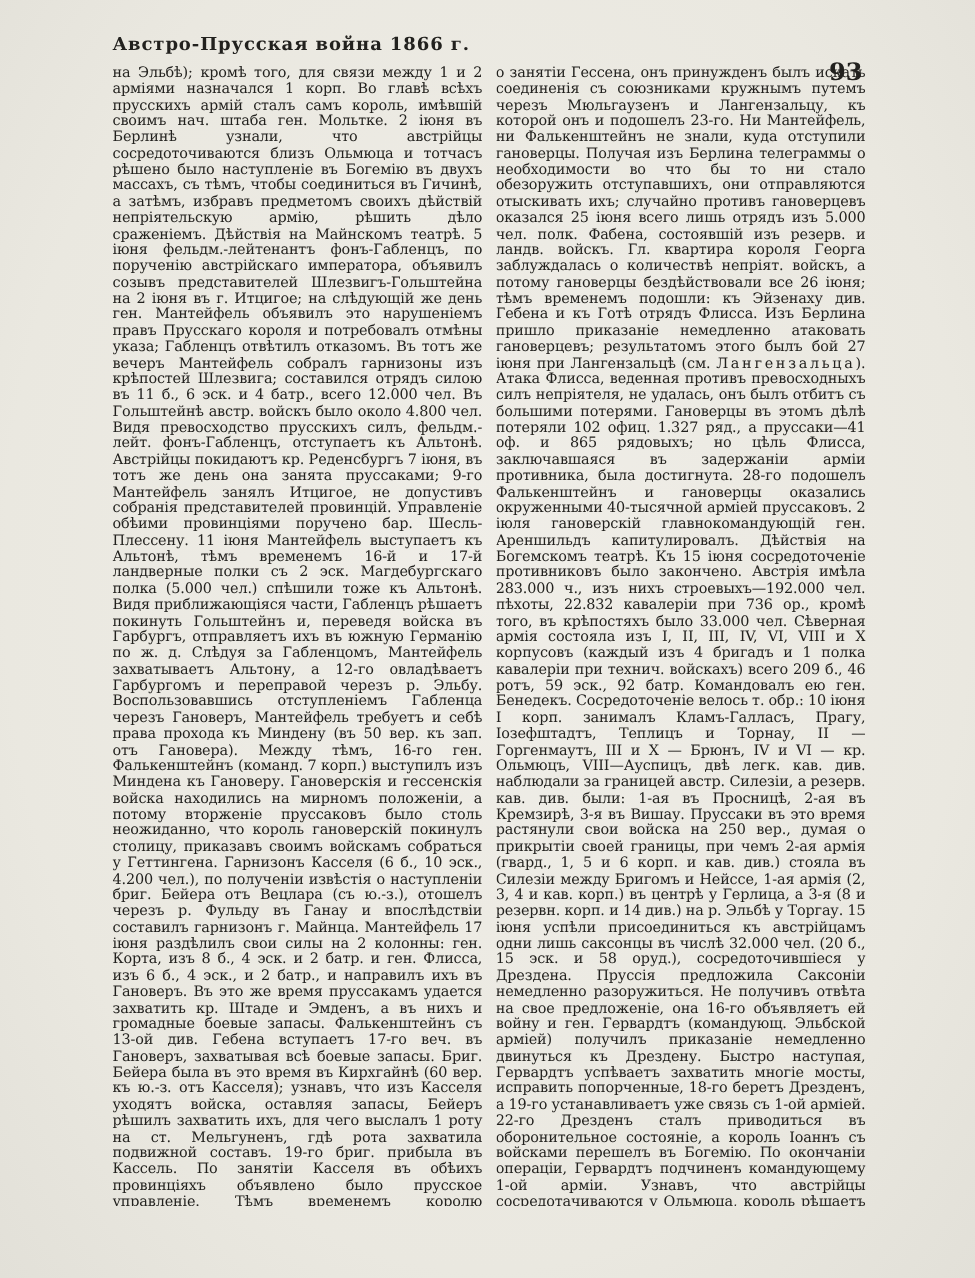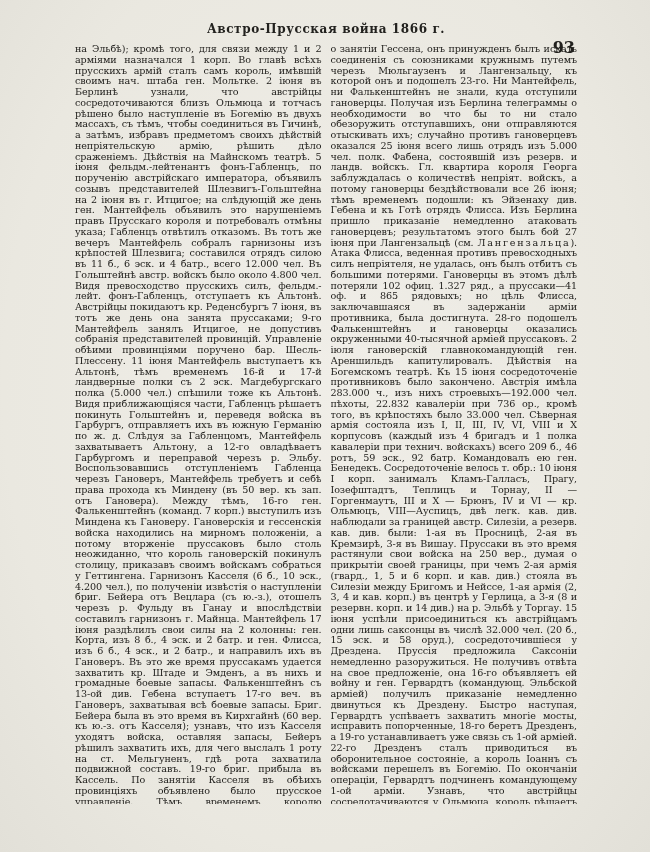--- a/index.html
+++ b/index.html
@@ -19,21 +19,21 @@
     color: #22211e;
   }
   .header {
     position: absolute;
     top: 22px;
     left: 75px;
     width: 502px;
     height: 16px;
   }
   .running-title {
-    text-align: center;
+    text-align: left;
     font-weight: bold;
     font-size: 12px;
     letter-spacing: 0.6px;
     white-space: nowrap;
   }
   .page-number {
     position: absolute;
     right: 2px;
     top: 0;
     font-size: 16px;

